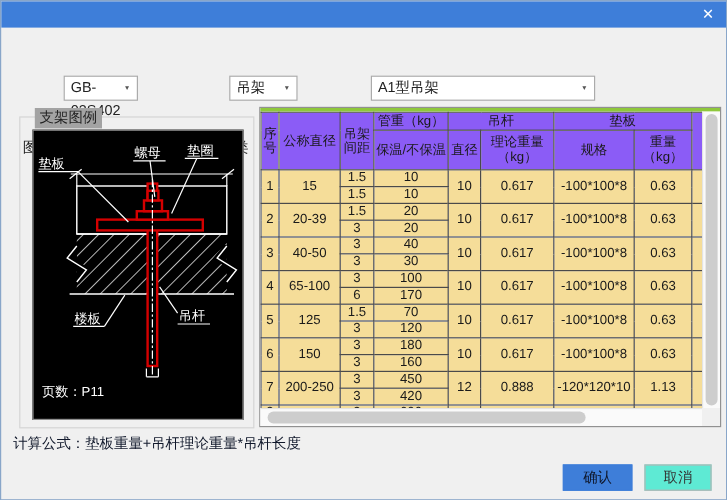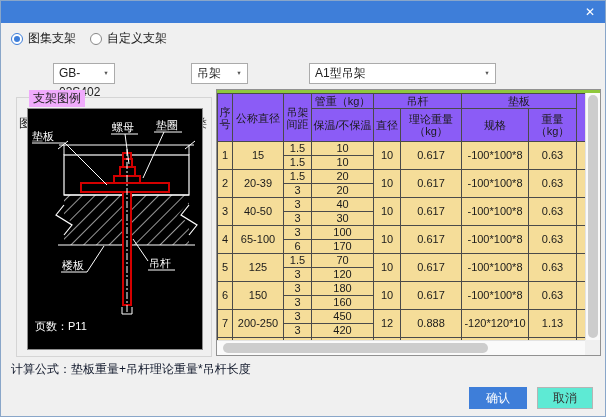--- a/index.html
+++ b/index.html
@@ -18,21 +18,21 @@
   .radio.sel::after{content:'';position:absolute;left:2px;top:2px;width:6px;height:6px;border-radius:50%;background:#3E7ED9;}
   .radio-item{display:flex;align-items:center;margin-right:14px;cursor:pointer;}
 
   
   .fld-label{position:absolute;top:66px;font-size:12px;color:#222;margin-top:48px;}
   .combo{position:absolute;top:62px;height:21px;background:#fff;border:1px solid #ABABAB;box-sizing:border-box;font-size:12px;color:#222;line-height:19px;padding-left:5px;cursor:pointer;}
   .combo .arr{position:absolute;right:4px;top:0;font-size:8px;color:#555;line-height:19px;}
 
   
   .groupbox{position:absolute;left:15px;top:96px;width:196px;height:260px;border:1px solid #D5D5D5;box-sizing:border-box;}
-  .groupbox-title{position:absolute;top:-8px;left:12px;background:#f0abfc;padding:0 4px;font-size:12px;color:#222;}
+  .groupbox-title{position:absolute;top:-8px;left:12px;background:#a3a3a3;padding:0 4px;font-size:12px;color:#222;}
   .diagram{position:absolute;left:10px;top:10px;width:174px;height:240px;background:#000;border:1px solid #8E8E8E;box-sizing:content-box;}
   .diagram svg{display:block;}
 
   
   .table-wrap{position:absolute;left:215px;top:88px;width:385px;height:267px;background:#fff;border:1px solid #919191;box-sizing:border-box;}
   .green-top{position:absolute;top:0;left:0;right:0;height:3px;background:#8FC83C;}
   .grid-area{position:absolute;left:0;top:3px;right:15px;bottom:15px;overflow:hidden;}
   table{border-collapse:collapse;table-layout:fixed;width:368px;font-size:11px;color:#1a1a1a;}
   th,td{border:1px solid #4A4A4A;text-align:center;padding:0;overflow:hidden;white-space:pre-line;}
   thead th{background:#8b5cf6;font-weight:normal;line-height:12px;}
@@ -45,42 +45,32 @@
   
   .vscroll{position:absolute;top:3px;right:0;bottom:15px;width:15px;background:#FAFAFA;border-left:1px solid #E3E3E3;box-sizing:border-box;}
   .vthumb{position:absolute;left:2px;right:2px;top:2px;bottom:2px;background:#CDCDCD;border-radius:6px;}
   .hscroll{position:absolute;left:0;right:15px;bottom:0;height:15px;background:#FAFAFA;border-top:1px solid #E3E3E3;box-sizing:border-box;}
   .hthumb{position:absolute;left:6px;top:2px;width:265px;height:10px;background:#CDCDCD;border-radius:5px;}
   .scorner{position:absolute;right:0;bottom:0;width:15px;height:15px;background:#F0F0F0;}
 
   
   .formula{position:absolute;left:10px;top:360px;font-size:12px;color:#0f172a;}
   .btn{position:absolute;top:386px;height:22px;font-size:12px;text-align:center;line-height:21px;box-sizing:border-box;cursor:pointer;}
-  .btn-confirm{left:468px;width:58px;background:#3E7ED9;border:1px solid #3E7ED9;color:#ffffff;}
+  .btn-confirm{left:468px;width:58px;background:#3E7ED9;border:1px solid #3E7ED9;color:#0f172a;}
   .btn-cancel{left:536px;width:56px;background:#5eead4;border:1px solid #B5B5B5;color:#333;}
 </style>
 </head>
 <body>
 
 <div class="dialog">
 
   <div class="titlebar">
     <span class="close">✕</span>
   </div>
 
-  <div class="radio-row">
-    <span class="radio-item">
-      <span class="radio sel"></span>
-      <span>图集支架</span>
-    </span>
-    <span class="radio-item">
-      <span class="radio unsel"></span>
-      <span>自定义支架</span>
-    </span>
-  </div>
 
   <span class="fld-label" style="left:18px;">图集号</span>
   <div class="combo" style="left:52px;width:62px;">
     <span>GB-03S402</span>
     <span class="arr" style="transform:scale(.7);">▼</span>
   </div>
 
   <span class="fld-label" style="left:158px;">支架分类</span>
   <div class="combo" style="left:190px;width:57px;">
     <span>吊架</span>

